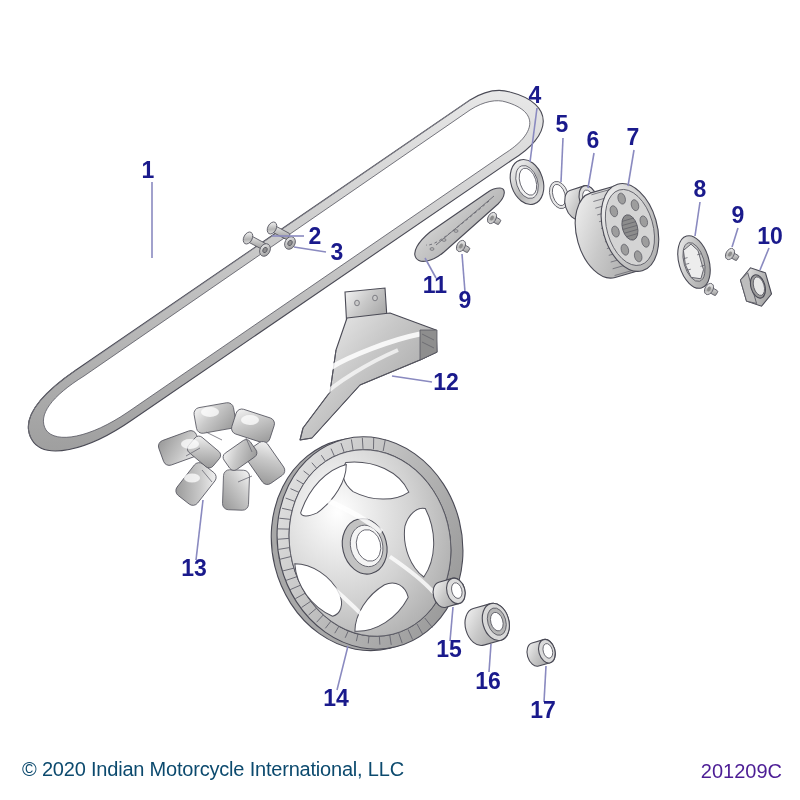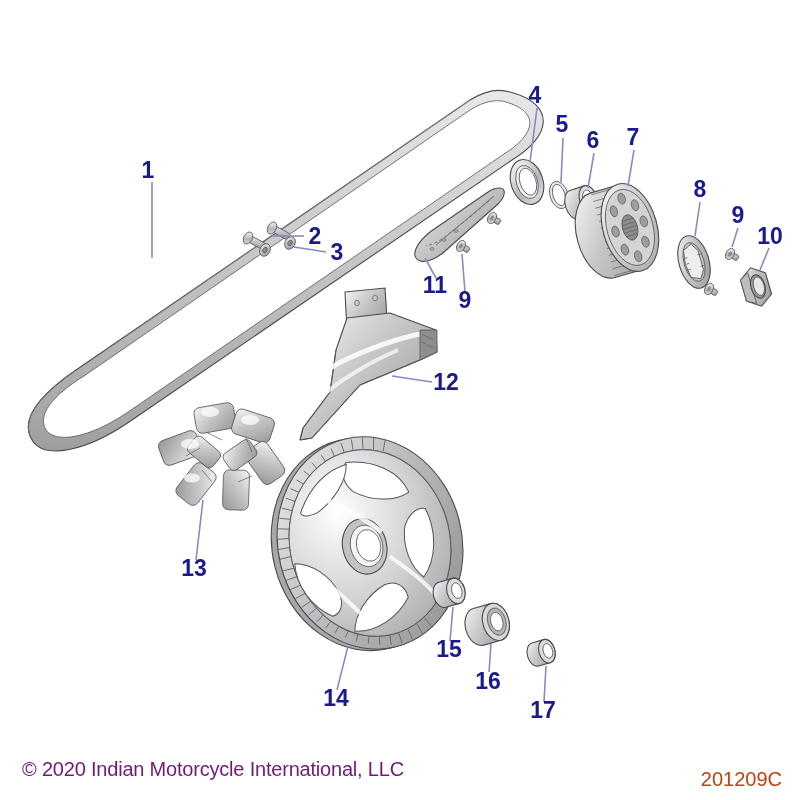--- a/index.html
+++ b/index.html
@@ -2,23 +2,23 @@
 <html><head>
 <meta charset="utf-8">
 <style>
   html,body{margin:0;padding:0;background:#ffffff;}
   body{width:800px;height:800px;position:relative;overflow:hidden;
        font-family:"Liberation Sans","DejaVu Sans",sans-serif;}
   #diagram{position:absolute;left:0;top:0;width:800px;height:800px;}
   .callout{fill:#1a1a8c;font-family:"Liberation Sans","DejaVu Sans",sans-serif;
            font-size:23px;font-weight:700;}
   .leader{stroke:#8a8ac0;stroke-width:1.6;fill:none;}
-  .footer{position:absolute;left:22px;top:758px;font-size:20px;color:#701a75;
+  .footer{position:absolute;left:22px;top:758px;font-size:20px;color:#0c4a6e;
           letter-spacing:-0.2px;}
-  .partnum{position:absolute;right:18px;top:760px;font-size:20px;color:#c2410c;margin-top:8px;}
+  .partnum{position:absolute;right:18px;top:760px;font-size:20px;color:#4c1d95;}
   .edge{stroke:#4a4a55;stroke-width:1.1;}
   .edge-thin{stroke:#55555f;stroke-width:0.8;}
 </style>
 </head>
 <body>
 
 <svg id="diagram" viewBox="0 0 800 800" xmlns="http://www.w3.org/2000/svg">
   <defs>
     <linearGradient id="gMetal" x1="0" y1="0" x2="0.4" y2="1">
       <stop offset="0%" stop-color="#fbfbfb"></stop>

